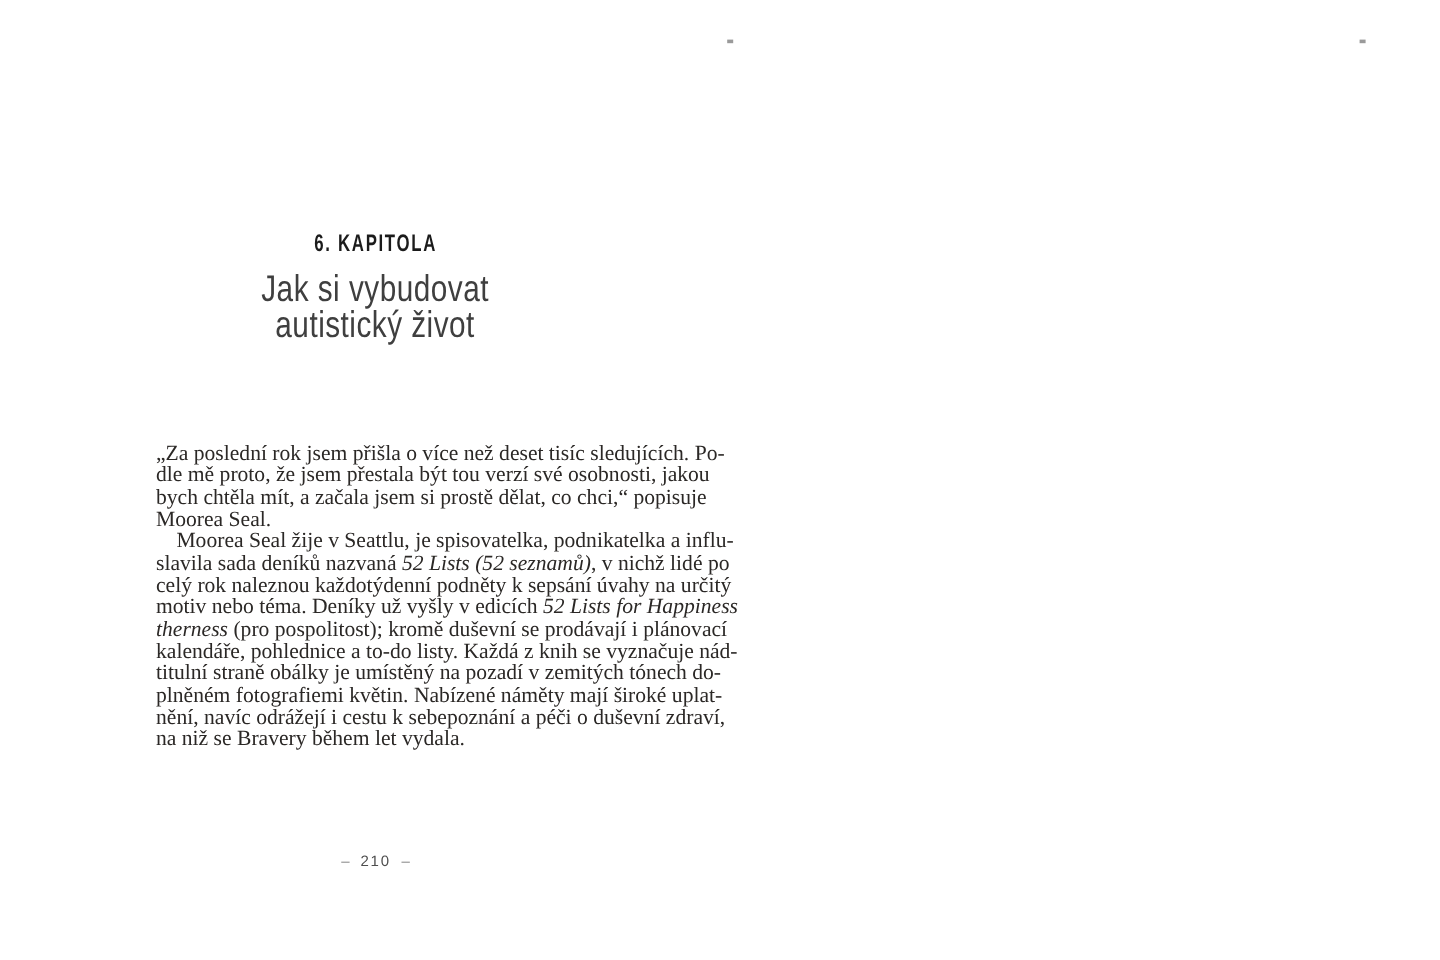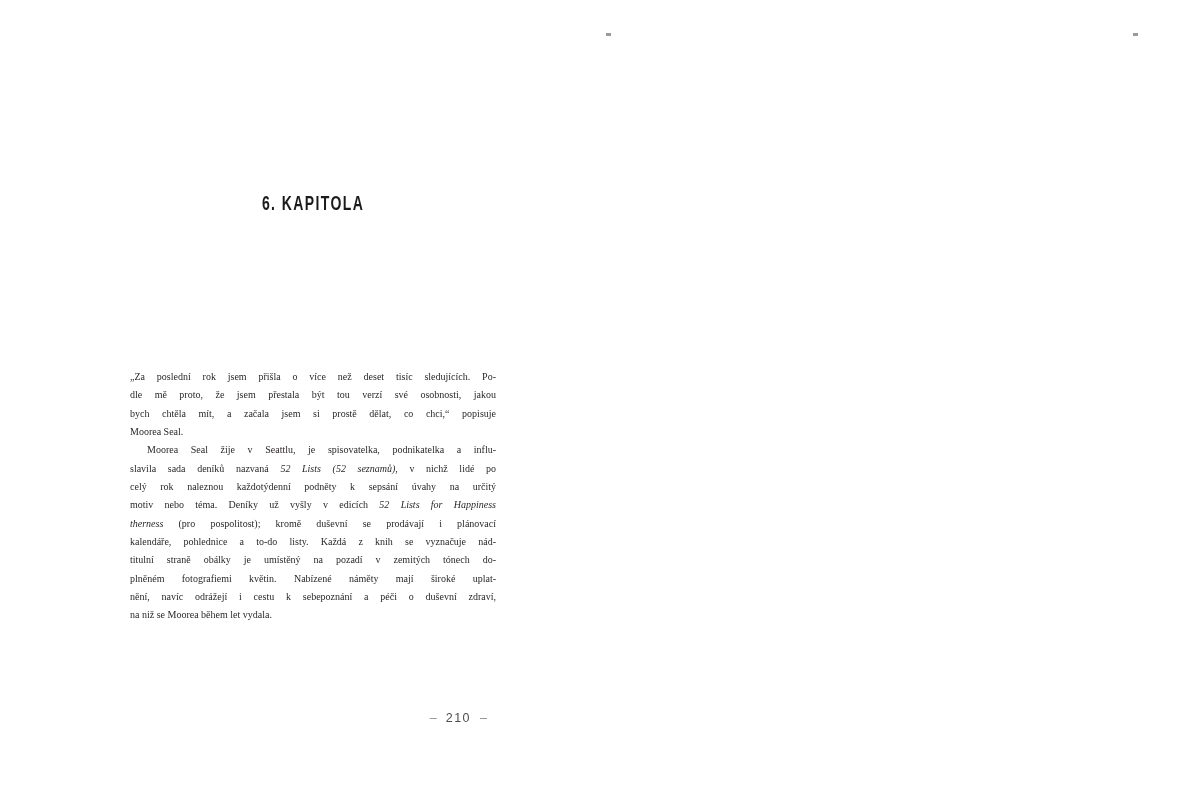--- a/index.html
+++ b/index.html
@@ -51,69 +51,73 @@
     transform-origin: 50% 50%;
     white-space: nowrap;
   }
   .body-text {
     position: absolute; width: 366px;
     color: #2b2826;
   }
   .body-text.left-col  { left: 130px; top: 368px; }
   .para { margin: 0; }
   .line {
-    font-size: 10px;
+    font-size: 18px;
     line-height: 18.35px;
     text-align: justify;
     text-align-last: justify;
     white-space: nowrap;
   }
   .line.end { text-align-last: left; }
   .para.indent .line:first-child { text-indent: 17px; }
   .it { font-style: italic; }
 
   .page-footer {
     position: absolute; top: 711px; width: 366px;
-    text-align: right;
+    text-align: center;
     font-family: "Liberation Sans", sans-serif;
     font-size: 12.5px;
     color: #4e4e4e;
   }
   .page-footer.fleft  { left: 130px; }
   .page-footer .dash { color: #8a8a8a; margin: 0 9px; }
   .page-footer .num { letter-spacing: 1.5px; }
 </style>
 </head>
 <body>
 
 <div class="crop-mark left"></div>
 <div class="crop-mark right"></div>
 
 <section class="page left">
   <div class="chapter-label-wrap">
     <span class="chapter-label">6. KAPITOLA</span>
   </div>
+  <h1 class="chapter-title">
+    <span class="title-inner"><span>Jak si vybudovat</span><br>
+    <span>autistický život</span></span>
+  </h1>
   <div class="body-text left-col">
       <div class="para">
         <div class="line"><span>„Za poslední rok jsem přišla o více než deset tisíc sledujících. Po-</span></div>
         <div class="line"><span>dle mě proto, že jsem přestala být tou verzí své osobnosti, jakou</span></div>
         <div class="line"><span>bych chtěla mít, a začala jsem si prostě dělat, co chci,“ popisuje</span></div>
         <div class="line end"><span>Moorea Seal.</span></div>
       </div>
       <div class="para indent">
         <div class="line"><span>Moorea Seal žije v Seattlu, je spisovatelka, podnikatelka a influ-</span></div>
         <div class="line"><span>slavila sada deníků nazvaná </span><span class="it">52 Lists (52 seznamů)</span><span>, v nichž lidé po</span></div>
         <div class="line"><span>celý rok naleznou každotýdenní podněty k sepsání úvahy na určitý</span></div>
         <div class="line"><span>motiv nebo téma. Deníky už vyšly v edicích </span><span class="it">52 Lists for Happiness</span></div>
         <div class="line"><span class="it">therness</span><span> (pro pospolitost); kromě duševní se prodávají i plánovací</span></div>
         <div class="line"><span>kalendáře, pohlednice a to-do listy. Každá z knih se vyznačuje nád-</span></div>
         <div class="line"><span>titulní straně obálky je umístěný na pozadí v zemitých tónech do-</span></div>
         <div class="line"><span>plněném fotografiemi květin. Nabízené náměty mají široké uplat-</span></div>
         <div class="line"><span>nění, navíc odrážejí i cestu k sebepoznání a péči o duševní zdraví,</span></div>
-        <div class="line end"><span>na niž se Moorea během let vydala.</span></div>
+        <div class="line end"><span>na niž se Bravery během let vydala.</span></div>
       </div>
     </div>
   <div class="page-footer fleft">
     <span class="dash">–</span><span class="num">210</span><span class="dash">–</span>
   </div>
 </section>
 
 <section class="page right">
   
   

